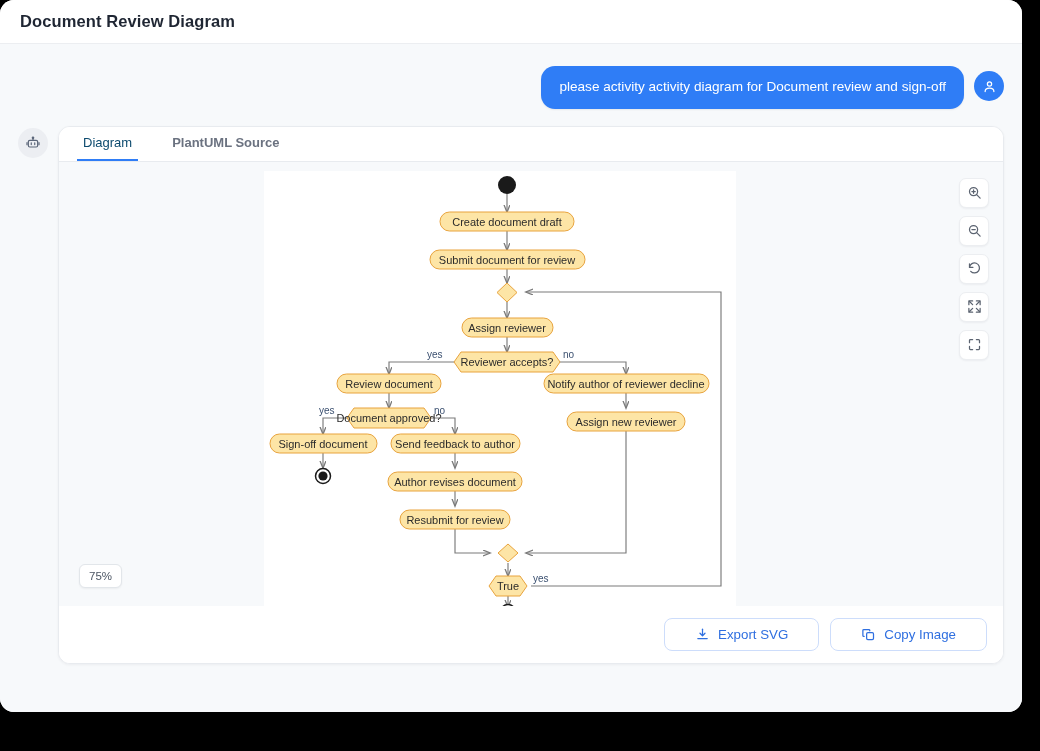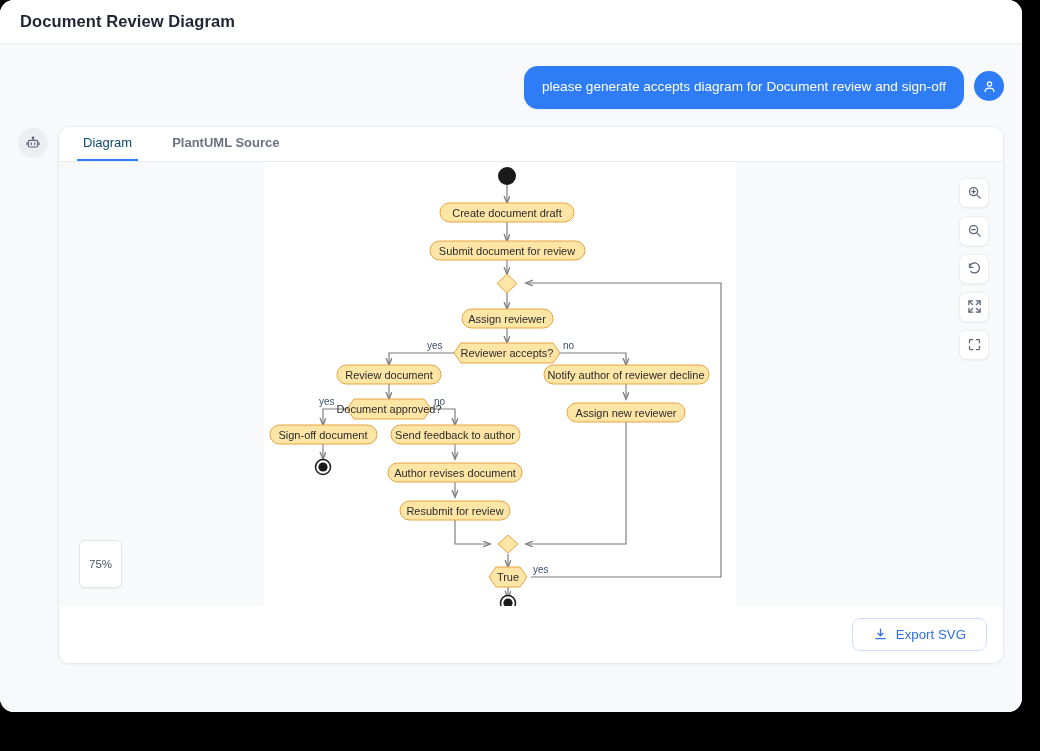--- a/index.html
+++ b/index.html
@@ -97,33 +97,33 @@
   .tab.active { color: #0c4a6e; border-bottom-color: #2f7df6; font-weight: normal; }
   
   .canvas-wrap {
     position: relative;
     height: 444px;
     background: #f7f9fb;
     overflow: hidden;
   }
   .diagram-surface {
     position: absolute;
-    left: 205px; top: 0;
+    left: 205px; top: 9px;
     width: 472px; height: 444px;
     background: #ffffff;
   }
   .diagram-svg { display: block; }
   .zoom-badge {
     position: absolute;
     left: 20px; bottom: 18px;
     background: #fff;
     border: 1px solid #e2e6ea;
     border-radius: 6px;
     font-size: 11.5px; color: #4b5563;
-    padding: 17px 9px;
+    padding: 5px 9px;
     box-shadow: 0 1px 2px rgba(0,0,0,.05);
   }
   .ctrl-stack {
     position: absolute;
     right: 14px; top: 16px;
     display: flex; flex-direction: column; gap: 8px;
   }
   .ctrl-btn {
     width: 30px; height: 30px;
     background: #fff;
@@ -139,38 +139,38 @@
     padding: 12px 16px;
     background: #fff;
   }
   .action-btn {
     display: inline-flex; align-items: center; gap: 8px;
     background: #fff;
     border: 1px solid #cdddfb;
     color: #2f6fe0;
     border-radius: 8px;
     font-size: 13.3px;
-    padding: 8px 20px;
+    padding: 8px 30px;
     cursor: pointer;
   }
   .ic { display: inline-flex; }
 </style>
 </head>
 <body>
 
 <div class="app-window">
 
   <div class="app-header">
     <div class="app-title">Document Review Diagram</div>
   </div>
 
   <div class="app-body">
 
     <div class="msg-row">
-      <div class="user-bubble">please generate accepts diagram for Document review and sign-off</div>
+      <div class="user-bubble">please activity activity diagram for Document review and sign-off</div>
       <div class="user-avatar">
         <svg width="15" height="15" viewBox="0 0 24 24" fill="none" stroke="#ffffff" stroke-width="2" stroke-linecap="round" stroke-linejoin="round">
           <circle cx="12" cy="8" r="3.4"></circle>
           <path d="M5 20c0-3.6 3.1-5.6 7-5.6s7 2 7 5.6"></path>
         </svg>
       </div>
     </div>
 
     <div class="card-row">
 
@@ -368,18 +368,27 @@
           <div class="action-btn">
             <span class="ic">
               <svg width="15" height="15" viewBox="0 0 24 24" fill="none" stroke="#2f6fe0" stroke-width="2" stroke-linecap="round" stroke-linejoin="round">
                 <path d="M12 3.5v10"></path>
                   <path d="M8 10l4 4 4-4"></path>
                 <path d="M4.5 18.5h15"></path>
               </svg>
             </span>
             <span>Export SVG</span>
           </div>
+          <div class="action-btn">
+            <span class="ic">
+              <svg width="15" height="15" viewBox="0 0 24 24" fill="none" stroke="#2f6fe0" stroke-width="2" stroke-linecap="round" stroke-linejoin="round">
+                <rect x="9" y="9" width="11" height="11" rx="2"></rect>
+                <path d="M5 15H4.5A1.5 1.5 0 0 1 3 13.5V5.5A1.5 1.5 0 0 1 4.5 4h8A1.5 1.5 0 0 1 14 5.5V6"></path>
+              </svg>
+            </span>
+            <span>Copy Image</span>
+          </div>
         </div>
 
       </div>
     </div>
   </div>
 </div>
 
 </body></html>

